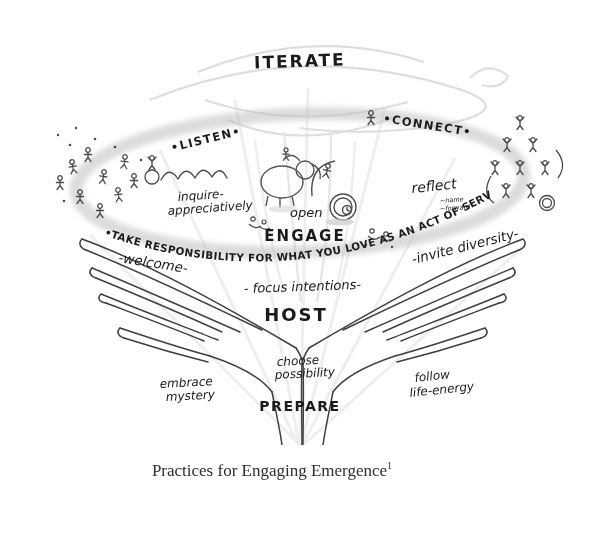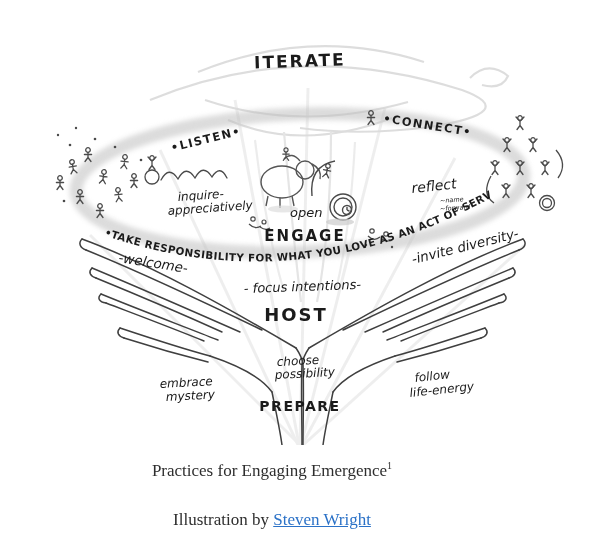--- a/index.html
+++ b/index.html
@@ -214,17 +214,14 @@
 
     <text class="sketch-text print" x="300" y="411" text-anchor="middle" font-size="14" letter-spacing="1.5">PREPARE</text>
 
     <text class="sketch-text script" x="415" y="382" font-size="12" transform="rotate(-6 415 382)">follow</text>
     <text class="sketch-text script" x="410" y="397" font-size="12" transform="rotate(-6 410 397)">life-energy</text>
   </svg>
 
   <div class="caption caption-title">
     <span>Practices for Engaging Emergence</span><sup>1</sup>
   </div>
-  <div class="caption caption-credit">
-    <span>Illustration by </span><a href="#">Steven Wright</a>
-  </div>
 
 </div>
 
 </body></html>

